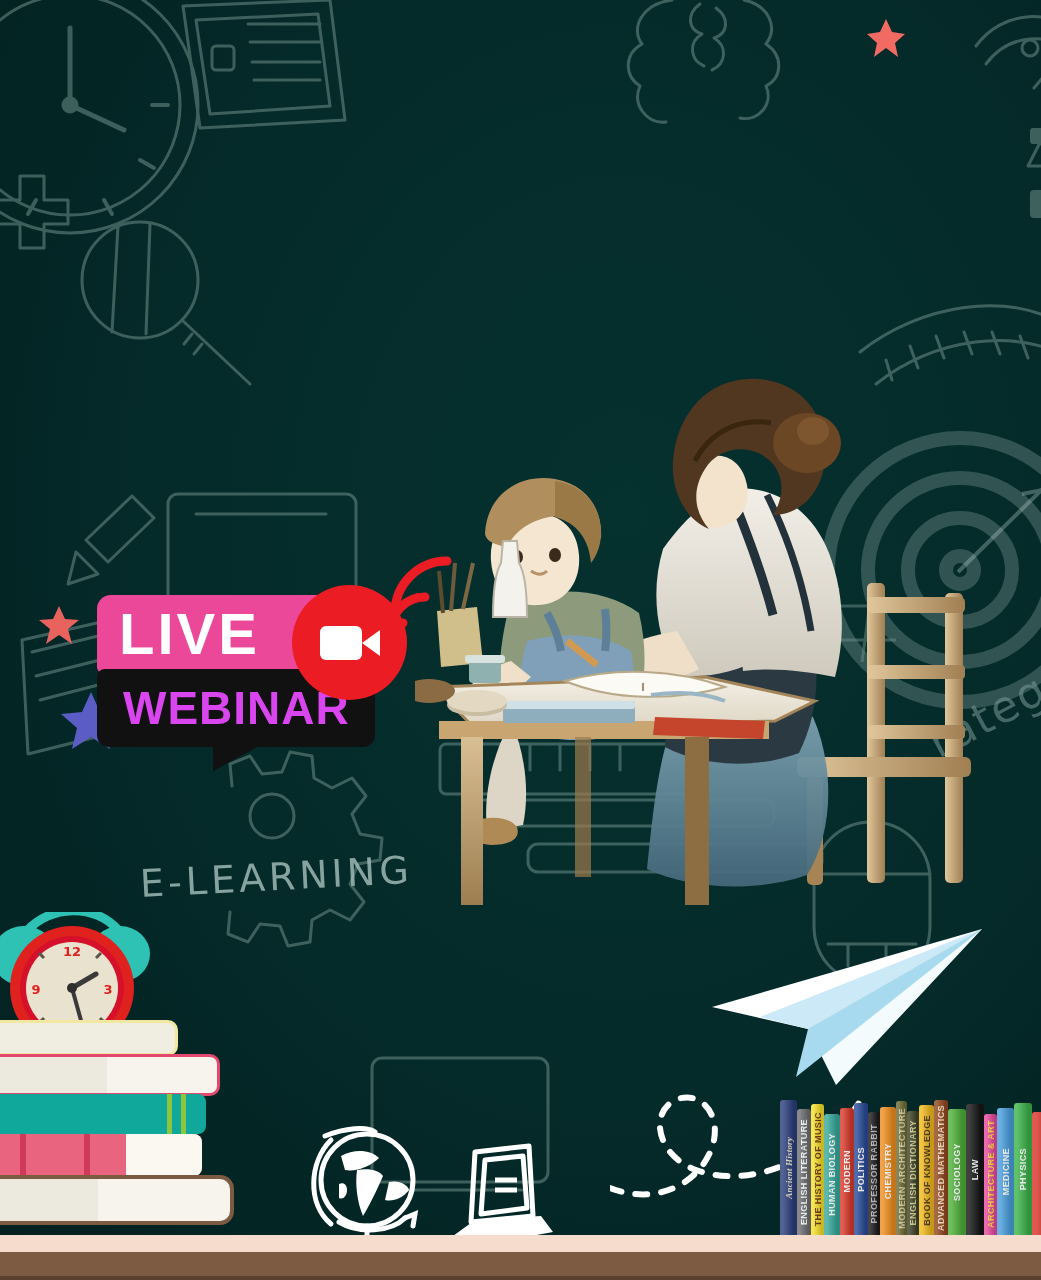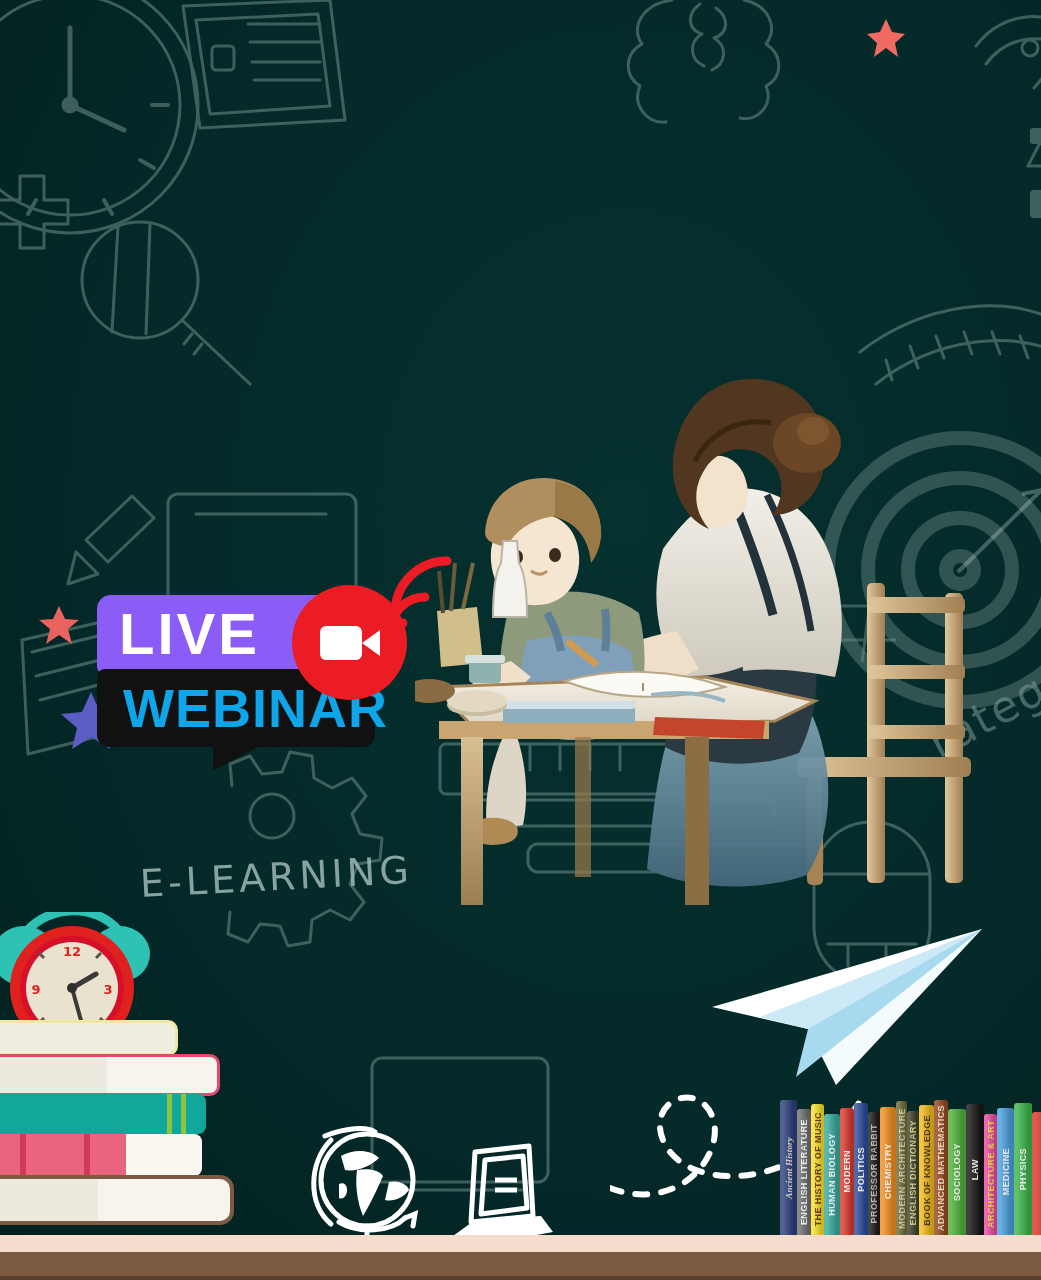--- a/index.html
+++ b/index.html
@@ -45,34 +45,34 @@
     letter-spacing:.5px;
     text-shadow:2px 3px 6px rgba(0,0,0,.55);
     white-space:pre;
   }
   .headline .l2{display:block;}
 
   
   .badge{position:absolute;left:97px;top:583px;width:320px;height:185px;}
   .badge-live{
     position:absolute;left:0;top:12px;width:268px;height:78px;
-    background:#8b5cf6;border-radius:14px 14px 6px 6px;
+    background:#ec4899;border-radius:14px 14px 6px 6px;
     display:flex;align-items:center;
   }
   .badge-live span{
     color:#fff;font-weight:bold;font-size:58px;letter-spacing:3px;
     margin-left:22px;line-height:1;
   }
   .badge-bubble{
     position:absolute;left:0;top:86px;width:278px;height:78px;
     background:#111111;border-radius:8px 8px 12px 12px;
     display:flex;align-items:center;
   }
   .badge-bubble span{
-    color:#0ea5e9;font-weight:bold;font-size:54px;letter-spacing:1px;
+    color:#d946ef;font-weight:bold;font-size:46px;letter-spacing:1px;
     margin-left:26px;line-height:1;
   }
   .bubble-tail{
     position:absolute;left:116px;top:162px;width:0;height:0;
     border-left:0 solid transparent;
     border-right:48px solid transparent;
     border-top:26px solid #111111;
   }
   .cam-circle{
     position:absolute;left:195px;top:2px;width:115px;height:115px;

